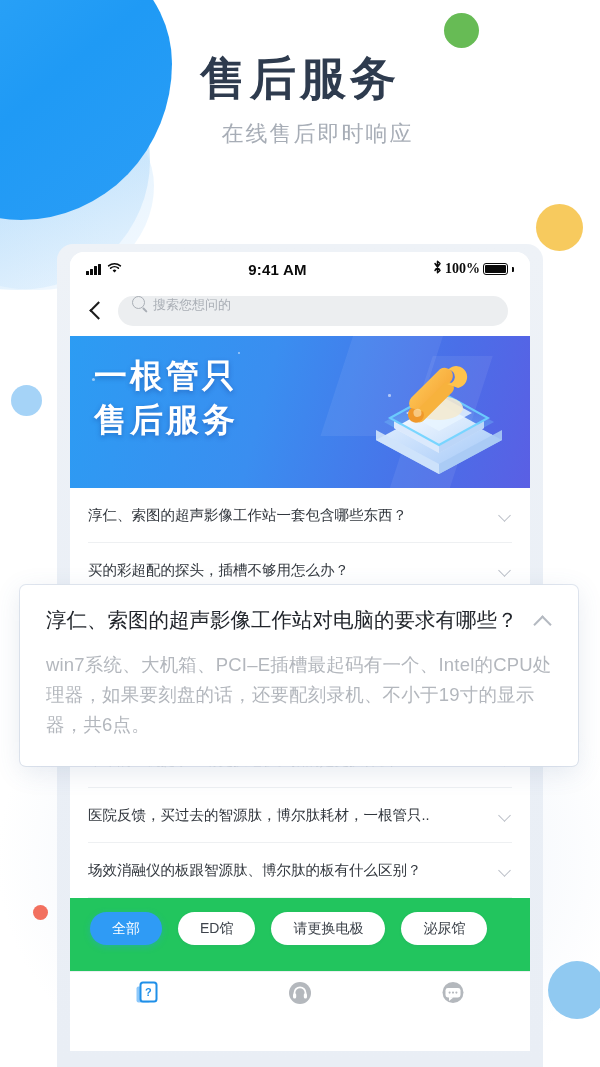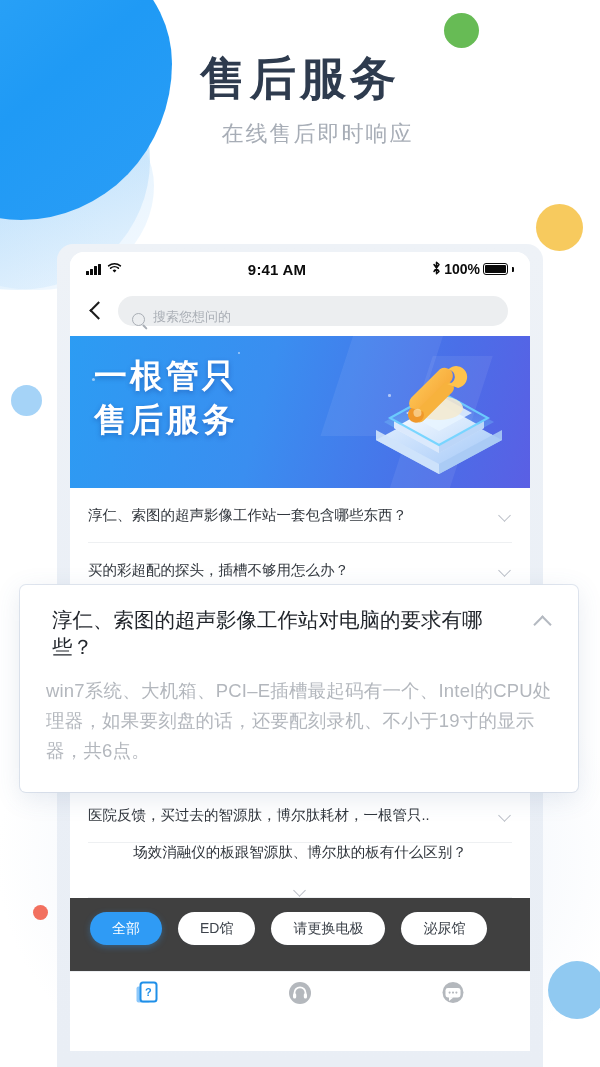--- a/index.html
+++ b/index.html
@@ -58,40 +58,40 @@
     position:absolute; left:70px; top:252px; width:460px; height:799px;
     background:#ffffff; border-radius:14px 14px 0 0; overflow:hidden;
   }
 
   
   .statusbar{
     height:34px; display:flex; align-items:center; padding:0 16px; background:#ffffff;
   }
   .sb-left{ display:flex; align-items:center; gap:6px; }
   .sb-center{ flex:1; text-align:center; font-size:15px; font-weight:700; color:#0b0b0b; letter-spacing:.2px; }
-  .sb-right{ display:flex; align-items:center; gap:3px; font-size:14px; font-weight:700; color:#0b0b0b;}
+  .sb-right{ display:flex; align-items:center; gap:3px; font-size:14px; font-weight:700; color:#0b0b0b;font-family:Liberation Serif, serif;}
   .sig{ display:flex; align-items:flex-end; gap:1.5px; height:11px; }
   .sig i{ display:block; width:2.6px; background:#0b0b0b; border-radius:.5px; }
   .sig i:nth-child(1){height:4px}.sig i:nth-child(2){height:6px}
   .sig i:nth-child(3){height:8.5px}.sig i:nth-child(4){height:11px}
   .batt{ width:25px; height:12px; border:1.6px solid #0b0b0b; border-radius:3px; padding:1.3px; }
   .batt span{ display:block; height:100%; width:100%; background:#0b0b0b; border-radius:1px; }
   .batt-tip{ width:2px; height:5px; background:#0b0b0b; border-radius:0 1px 1px 0; margin-left:1px; }
 
   
   .navbar{ height:50px; display:flex; align-items:center; padding:0 16px; gap:12px; background:#fff; }
   .back-chev{ width:20px; height:20px; position:relative; flex:0 0 auto; }
   .back-chev::before{
     content:""; position:absolute; left:6px; top:3px; width:11px; height:11px;
     border-left:2.4px solid #1b1b1b; border-bottom:2.4px solid #1b1b1b;
     transform:rotate(45deg);
   }
   .searchbox{
     flex:1; height:30px; background:#eceef0; border-radius:15px;
-    display:flex; align-items:flex-end; gap:8px; padding:0 14px; margin-right:6px;
+    display:flex; align-items:flex-start; gap:8px; padding:0 14px; margin-right:6px;
   }
   .mag{ width:13px; height:13px; border:1.7px solid #a9aeb5; border-radius:50%; position:relative; flex:0 0 auto; }
   .mag::after{ content:""; position:absolute; right:-4px; bottom:-3px; width:6px; height:1.7px; background:#a9aeb5; transform:rotate(45deg); border-radius:1px;}
   .search-ph{ font-size:13px; color:#a9aeb5; }
 
   
   .banner{
     position:relative; height:152px; overflow:hidden;
     background:linear-gradient(105deg,#2c9cf3 0%,#3a8ef0 42%,#4a6fe8 78%,#5a5fe4 100%);
   }
@@ -105,32 +105,32 @@
     text-shadow:0 2px 5px rgba(16,40,120,.35);
   }
   .banner-art{ position:absolute; right:6px; top:0; width:170px; height:152px; }
 
   
   .faq{ background:#ffffff; padding:0 18px; }
   .faq-row{
     height:55px; display:flex; align-items:center; justify-content:space-between;
     border-bottom:1px solid #eef0f2; gap:10px;
   }
-  .faq-row:last-child{ border-bottom:1px solid #eef0f2;flex-direction:column; }
+  .faq-row:last-child{ border-bottom:1px solid #eef0f2; }
   .faq-q{ font-size:14.5px; color:#31363d; white-space:nowrap; overflow:hidden; text-overflow:ellipsis; }
   .chev{ width:13px; height:13px; position:relative; flex:0 0 auto; }
   .chev::before{
     content:""; position:absolute; left:1px; top:2px; width:8px; height:8px;
     border-right:1.7px solid #b9bec6; border-bottom:1.7px solid #b9bec6;
     transform:rotate(45deg);
   }
   .spacer-row{ height:45px; border-bottom:1px solid #eef0f2; }
 
   
-  .chips-wrap{ background:#404040; padding:14px 0 26px 20px; }
+  .chips-wrap{ background:#22c55e; padding:14px 0 26px 20px; }
   .chips{ display:flex; gap:16px; }
   .chip{
     flex:0 0 auto; height:33px; padding:0 22px; border-radius:17px; background:#ffffff;
     display:flex; align-items:center; font-size:14px; color:#3d434b;
     box-shadow:0 1px 3px rgba(80,100,130,.10);
   }
   .chip.active{ background:#2f9bf5; color:#ffffff; box-shadow:0 2px 6px rgba(47,155,245,.35); }
 
   
   .bottomnav{
@@ -138,21 +138,21 @@
     border-top:1px solid #eceef1;
   }
   .navitem{ flex:1; display:flex; justify-content:center; align-items:center; }
 
   
   .answer-card{
     position:absolute; left:20px; top:585px; width:558px;
     background:#ffffff; border-radius:6px; padding:22px 26px 26px 26px;
     box-shadow:0 6px 26px rgba(70,100,150,.13), 0 0 0 1px rgba(225,231,240,.9);
   }
-  .ac-head{ display:flex; align-items:flex-start; justify-content:space-between; gap:14px;margin-left:6px; }
+  .ac-head{ display:flex; align-items:flex-start; justify-content:space-between; gap:14px; }
   .ac-title{ font-size:20.5px; color:#22262c; font-weight:500; line-height:1.3; }
   .chev-up{ width:18px; height:18px; position:relative; flex:0 0 auto; margin-top:5px; }
   .chev-up::before{
     content:""; position:absolute; left:2px; top:6px; width:11px; height:11px;
     border-left:2px solid #b4b9c1; border-top:2px solid #b4b9c1;
     transform:rotate(45deg);
   }
   .ac-body{ margin-top:16px; font-size:18.5px; color:#b3b7bd; line-height:1.62; letter-spacing:.2px; }
 </style>
 </head>

